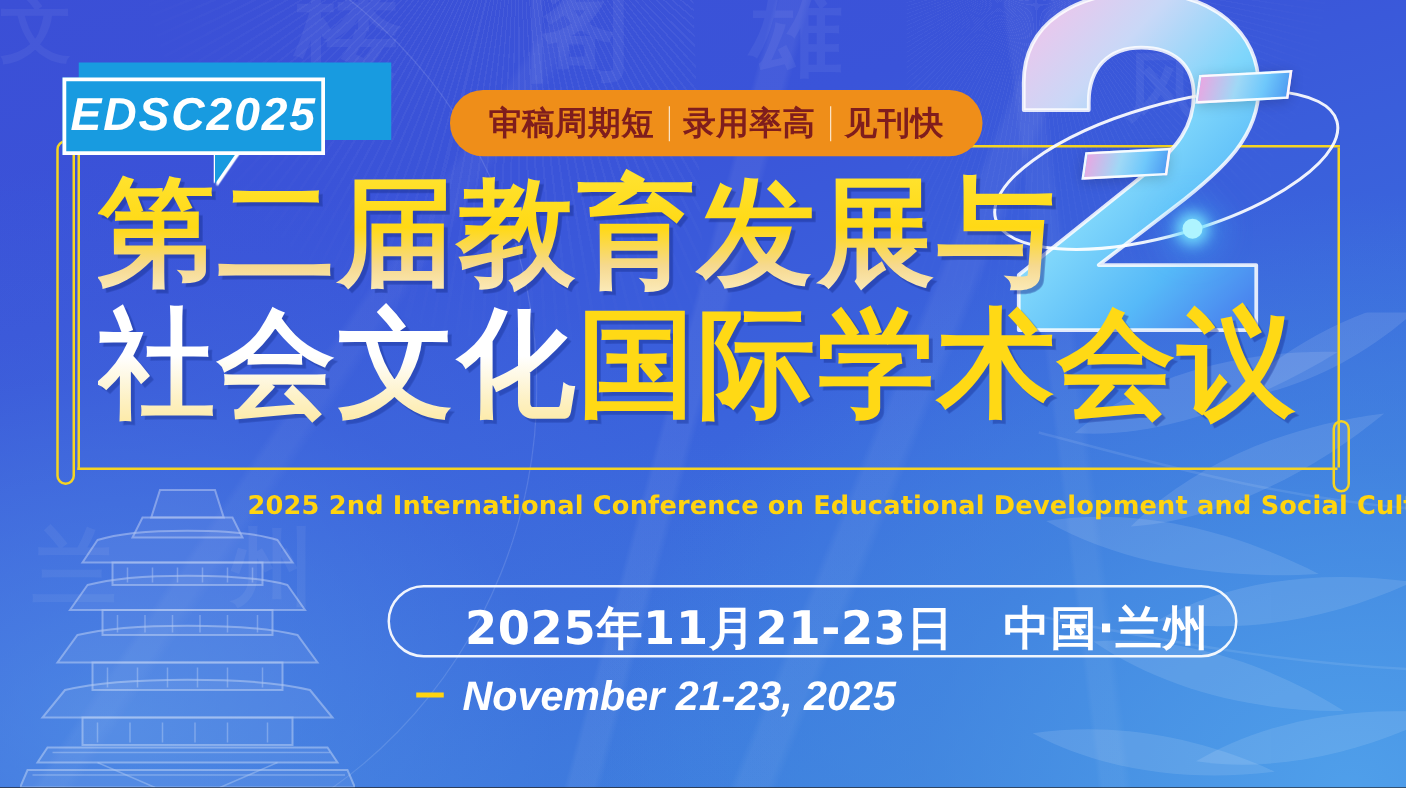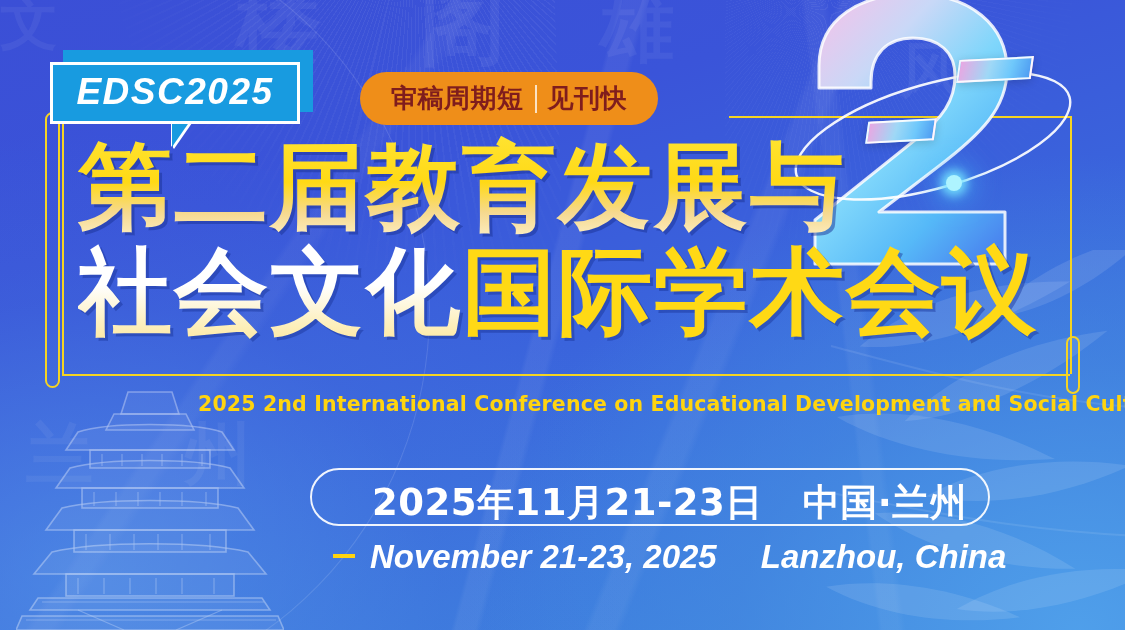--- a/index.html
+++ b/index.html
@@ -103,21 +103,21 @@
     border:2px solid #f5d422; border-radius:9px;
     background:transparent; pointer-events:none;
   }
   .frame-pill-right{
     position:absolute; left:1066px; top:336px; width:14px; height:58px;
     border:2px solid #f5d422; border-radius:8px; pointer-events:none;
   }
 
   
   .edsc-badge{
-    position:absolute; left:50px; top:62px; width:250px; height:62px;
+    position:absolute; left:50px; top:62px; width:210px; height:62px;
     background:#189be0;
     border:3px solid #ffffff;
     display:flex; align-items:center; justify-content:center;
     z-index:6;
   }
   .edsc-badge .edsc-text{
     color:#ffffff; font-size:37px; font-weight:700; font-style:italic;
     letter-spacing:1.5px; font-family:"Liberation Sans", sans-serif;
     transform:translateY(-1px);
   }
@@ -308,20 +308,21 @@
 
   <div class="edsc-shadow"></div>
   <div class="edsc-tail"></div>
   <div class="edsc-badge">
     <span class="edsc-text">EDSC2025</span>
   </div>
 
   <div class="orange-pill">
     <span class="seg">审稿周期短</span>
     <span class="sep"></span>
+    <span class="seg">录用率高</span>
     <span class="sep"></span>
     <span class="seg">见刊快</span>
   </div>
 
   <div class="title-block">
     <div class="title-line l1">
       <span class="t-yellow">第二届教育发展与</span>
     </div>
     <div class="title-line l2">
       <span class="t-white">社会文化</span><span class="t-solidyellow">国际学术会议</span>
@@ -331,16 +332,15 @@
   <div class="subtitle">2025 2nd International Conference on Educational Development and Social Culture</div>
 
   <div class="date-pill"></div>
   <div class="date-cn">
     <span>2025年11月21-23日</span>
     <span>中国·兰州</span>
   </div>
   <div class="dash-mark"></div>
   <div class="date-en">
     <span>November 21-23, 2025</span>
-    <span>Lanzhou, China</span>
   </div>
 
 </div>
 
 </body></html>

